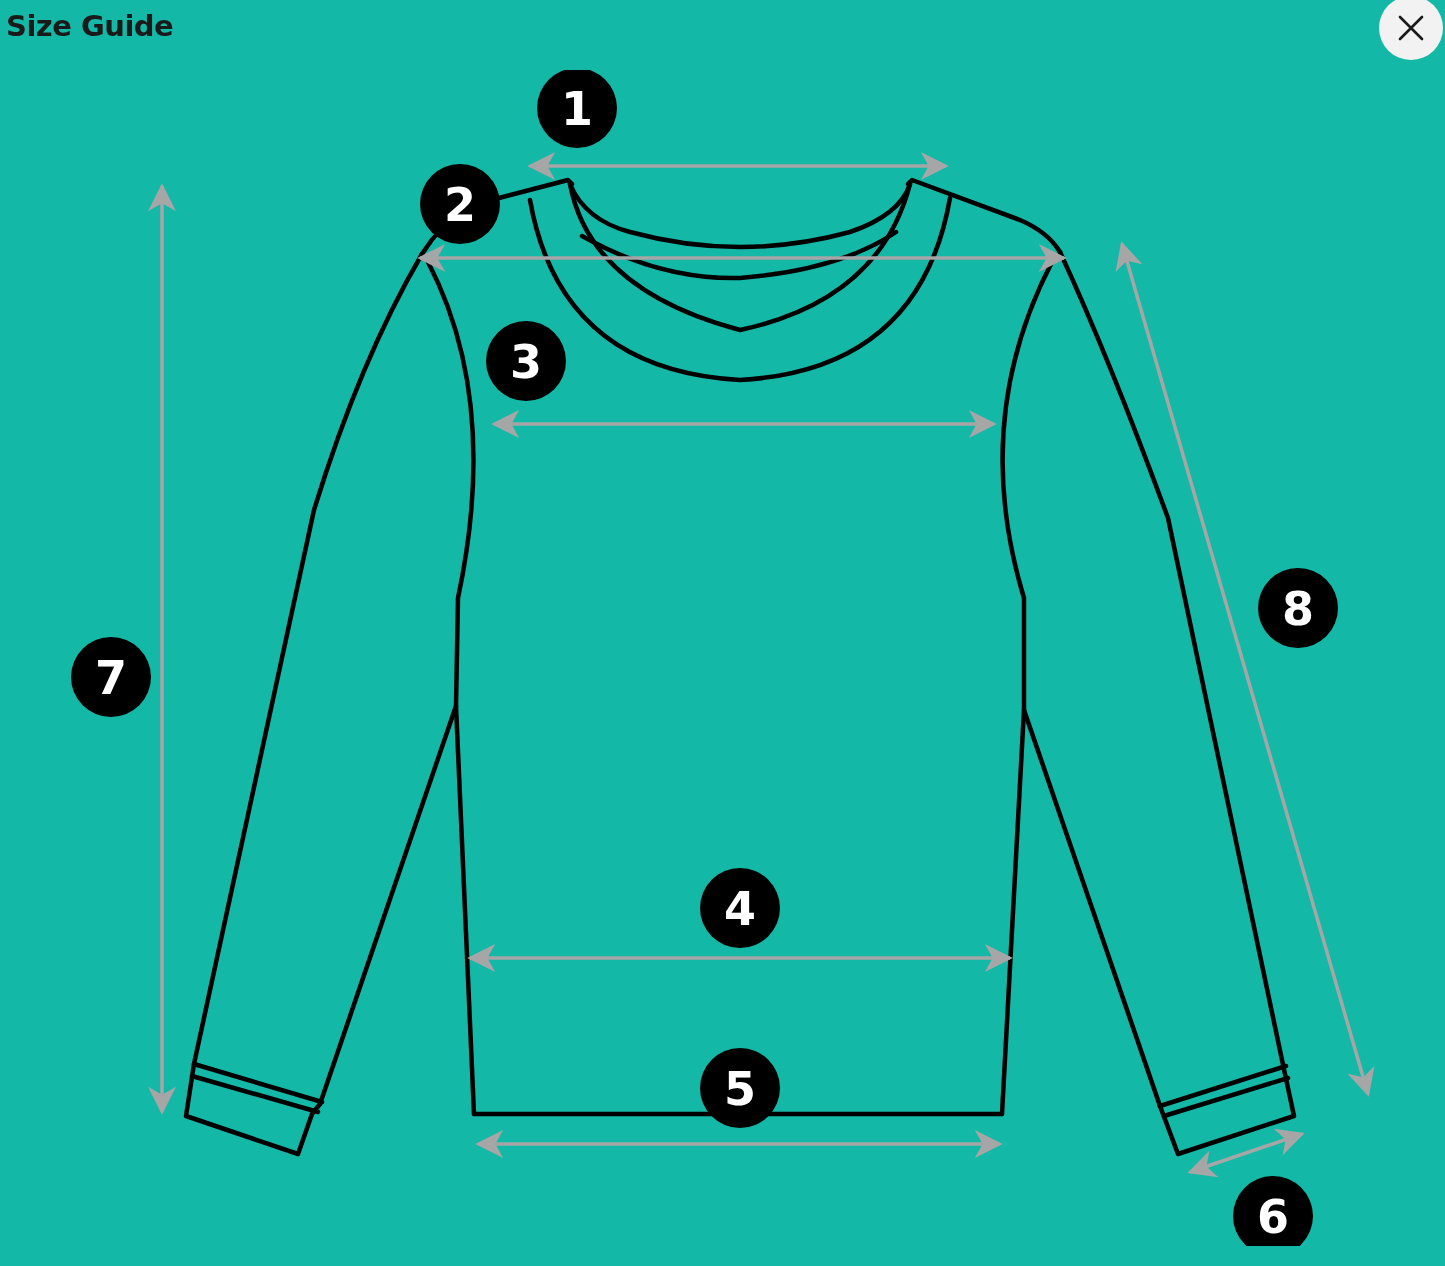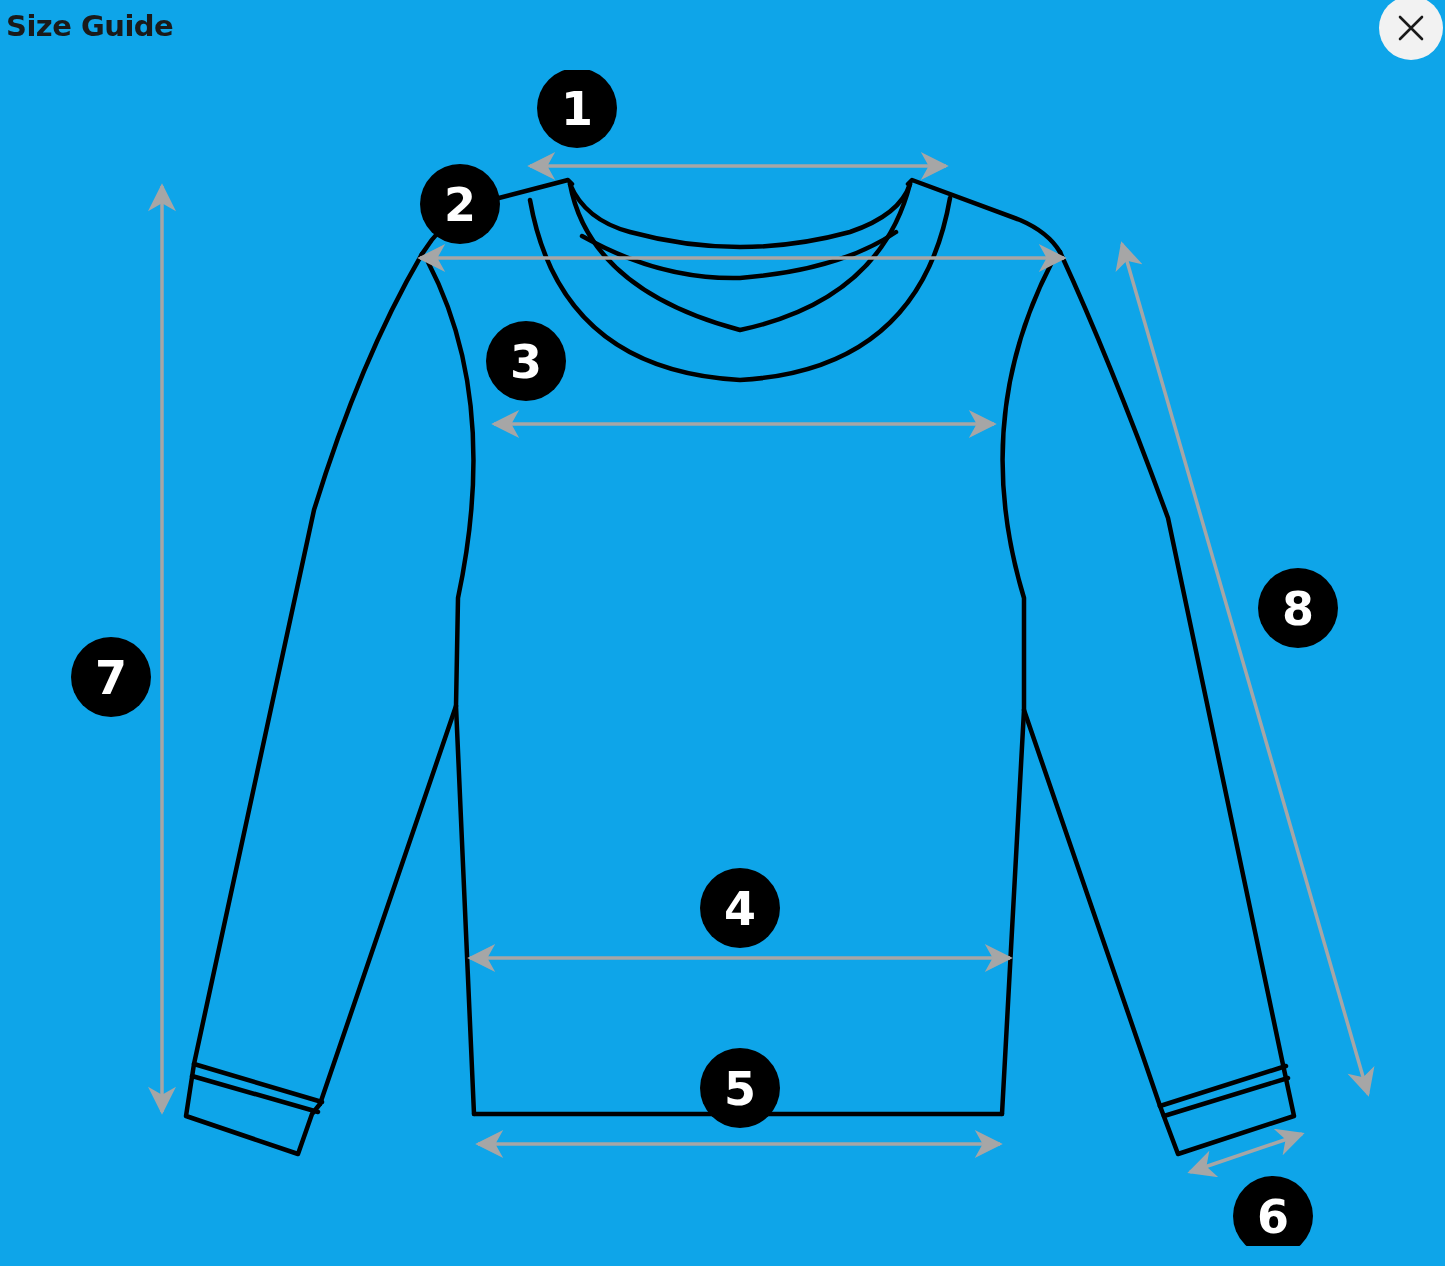--- a/index.html
+++ b/index.html
@@ -1,17 +1,17 @@
 <!DOCTYPE html>
 <html><head>
 <meta charset="utf-8">
 <style>
   html, body { margin: 0; padding: 0; background: #ffffff; }
   body { width: 1445px; height: 1266px; position: relative; overflow: hidden; font-family: "Liberation Sans", sans-serif; }
-  .modal { position: absolute; inset: 0; background: #0ea5e9; }
+  .modal { position: absolute; inset: 0; background: #14b8a6; }
   .title { position: absolute; left: 6px; top: 6px; font-family: "DejaVu Sans", sans-serif; font-weight: bold; font-size: 29px; letter-spacing: -0.5px; color: #1a1a1a; margin: 0; line-height: 40px; }
   .close-btn { position: absolute; left: 1379px; top: -4px; width: 64px; height: 64px; border-radius: 50%; background: #f2f2f2; border: none; padding: 0; cursor: pointer; display: flex; align-items: center; justify-content: center; }
   .diagram { position: absolute; left: 0; top: 70px; width: 1445px; height: 1176px; overflow: hidden; }
   .diagram svg { display: block; }
   .badge-text { font-family: "DejaVu Sans", sans-serif; font-weight: bold; font-size: 46px; fill: #ffffff; }
 </style>
 </head>
 <body>
 
 <div class="modal">

